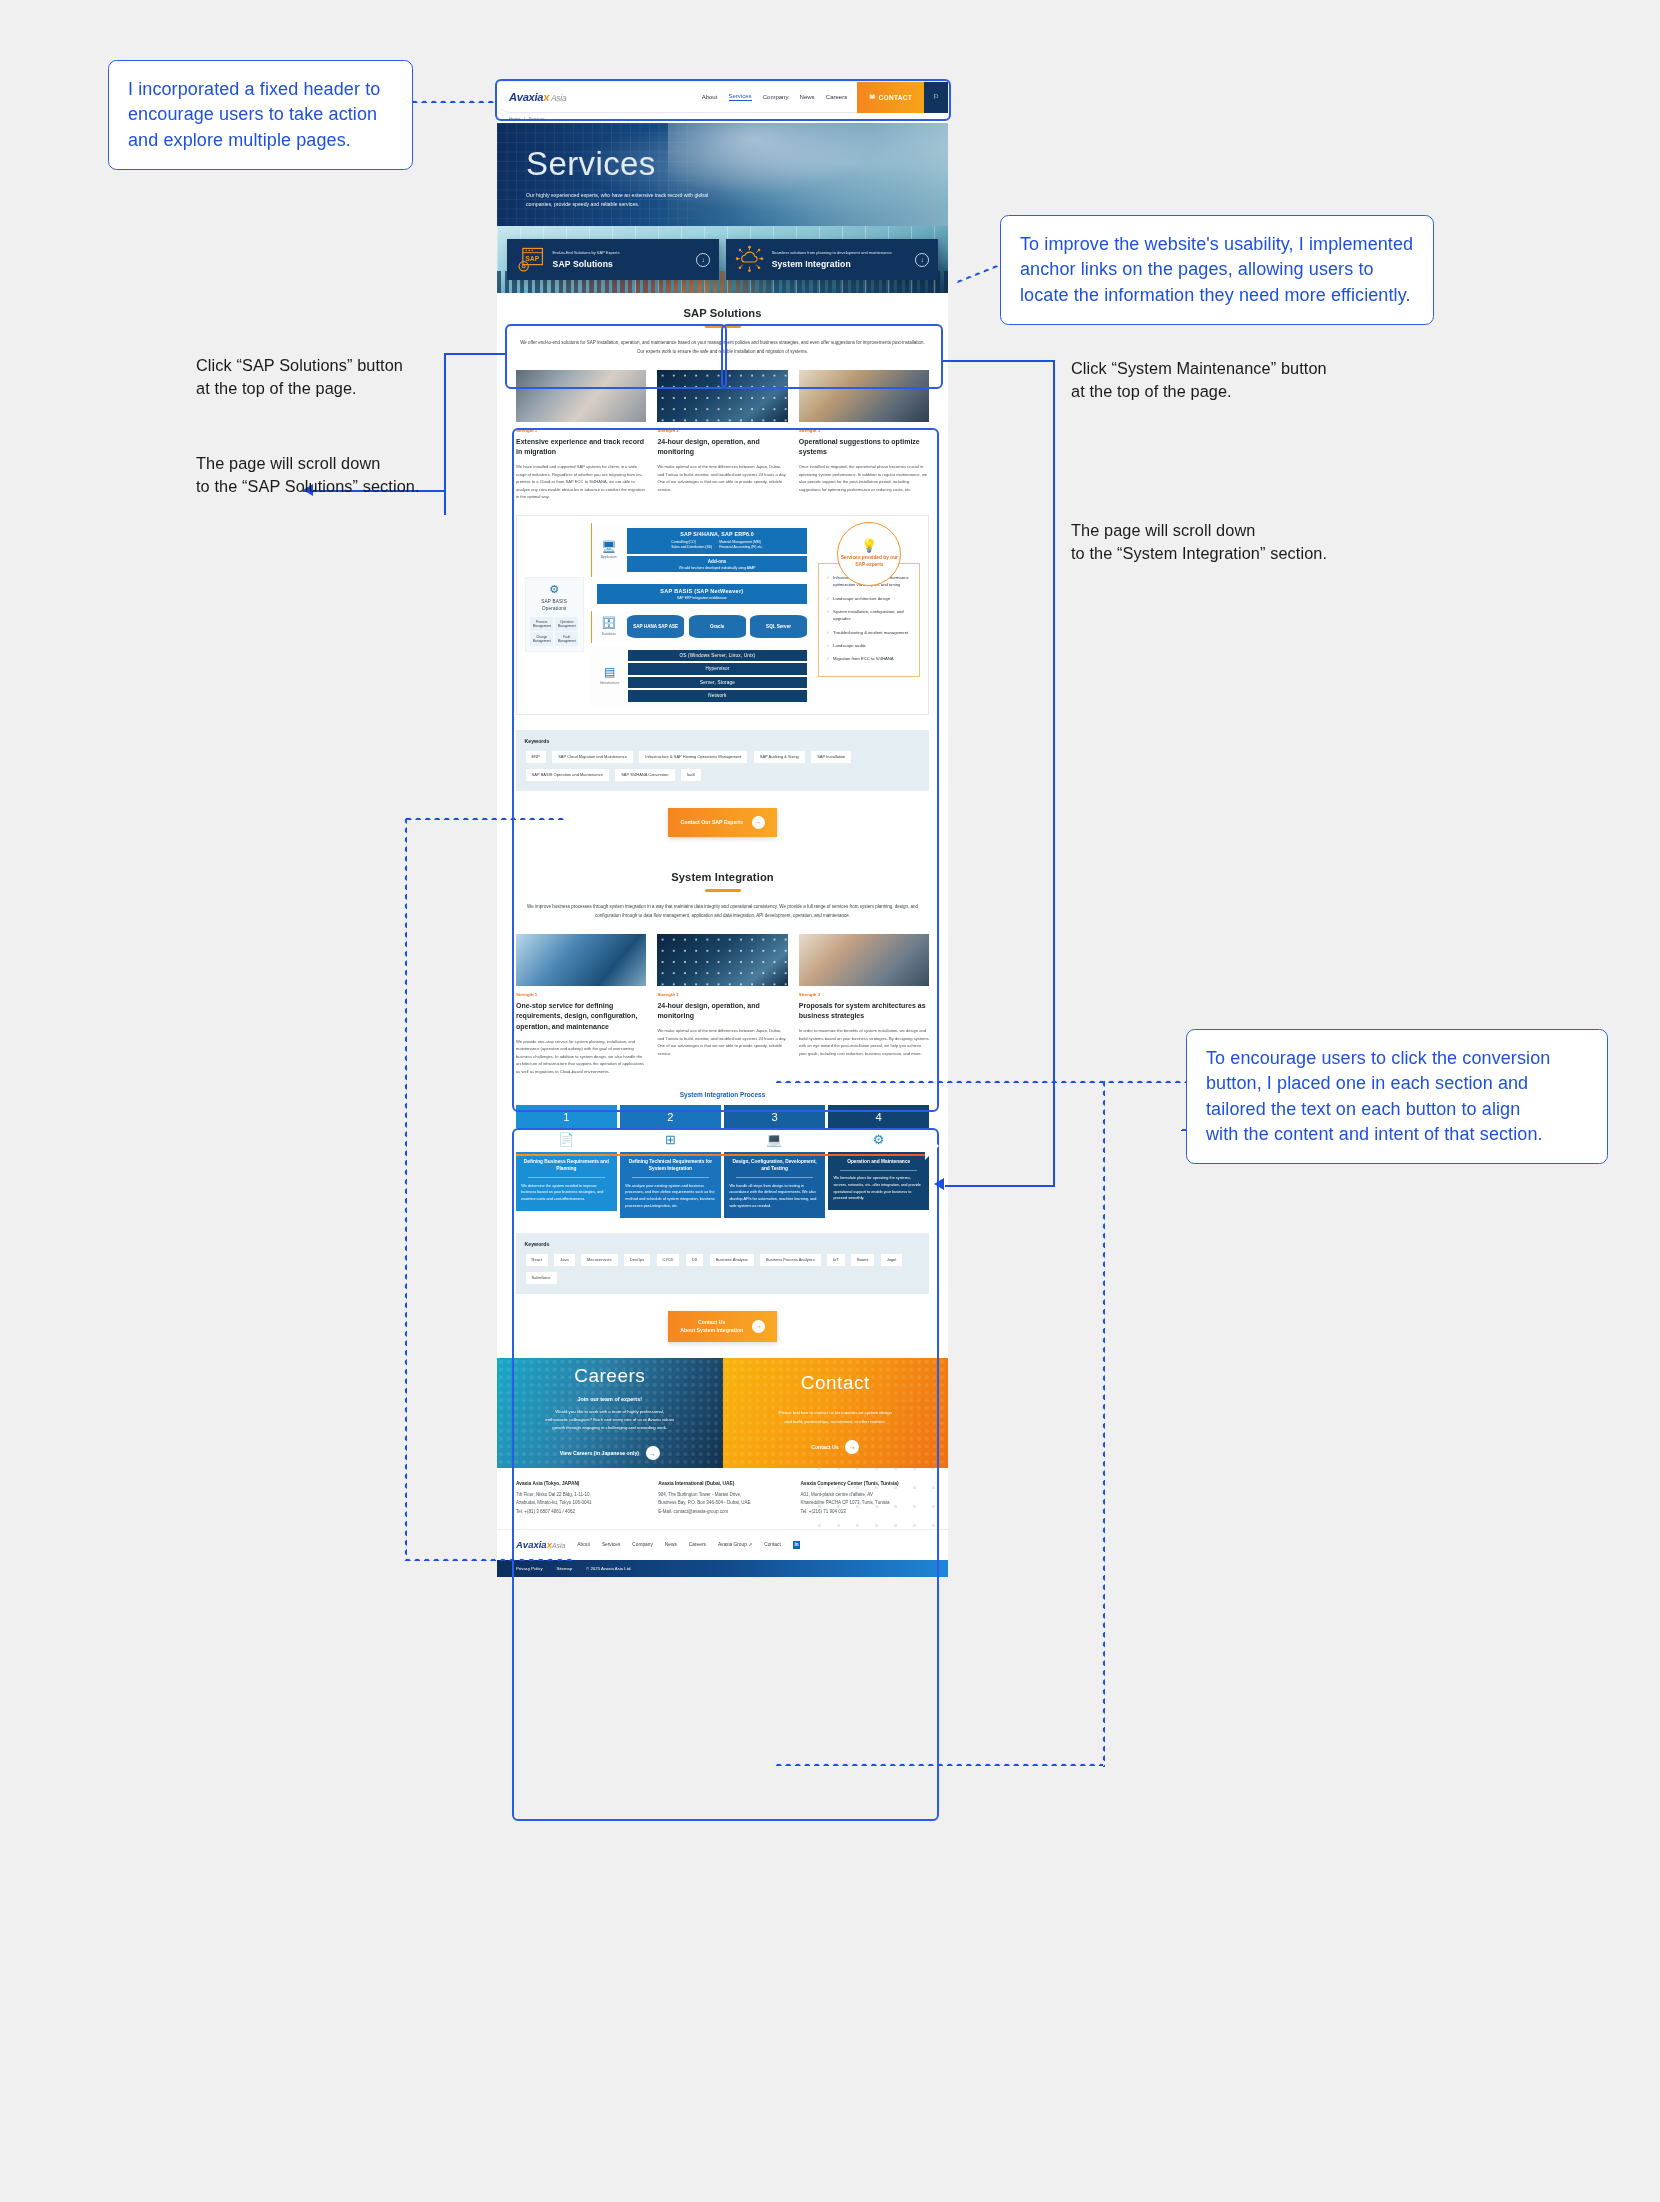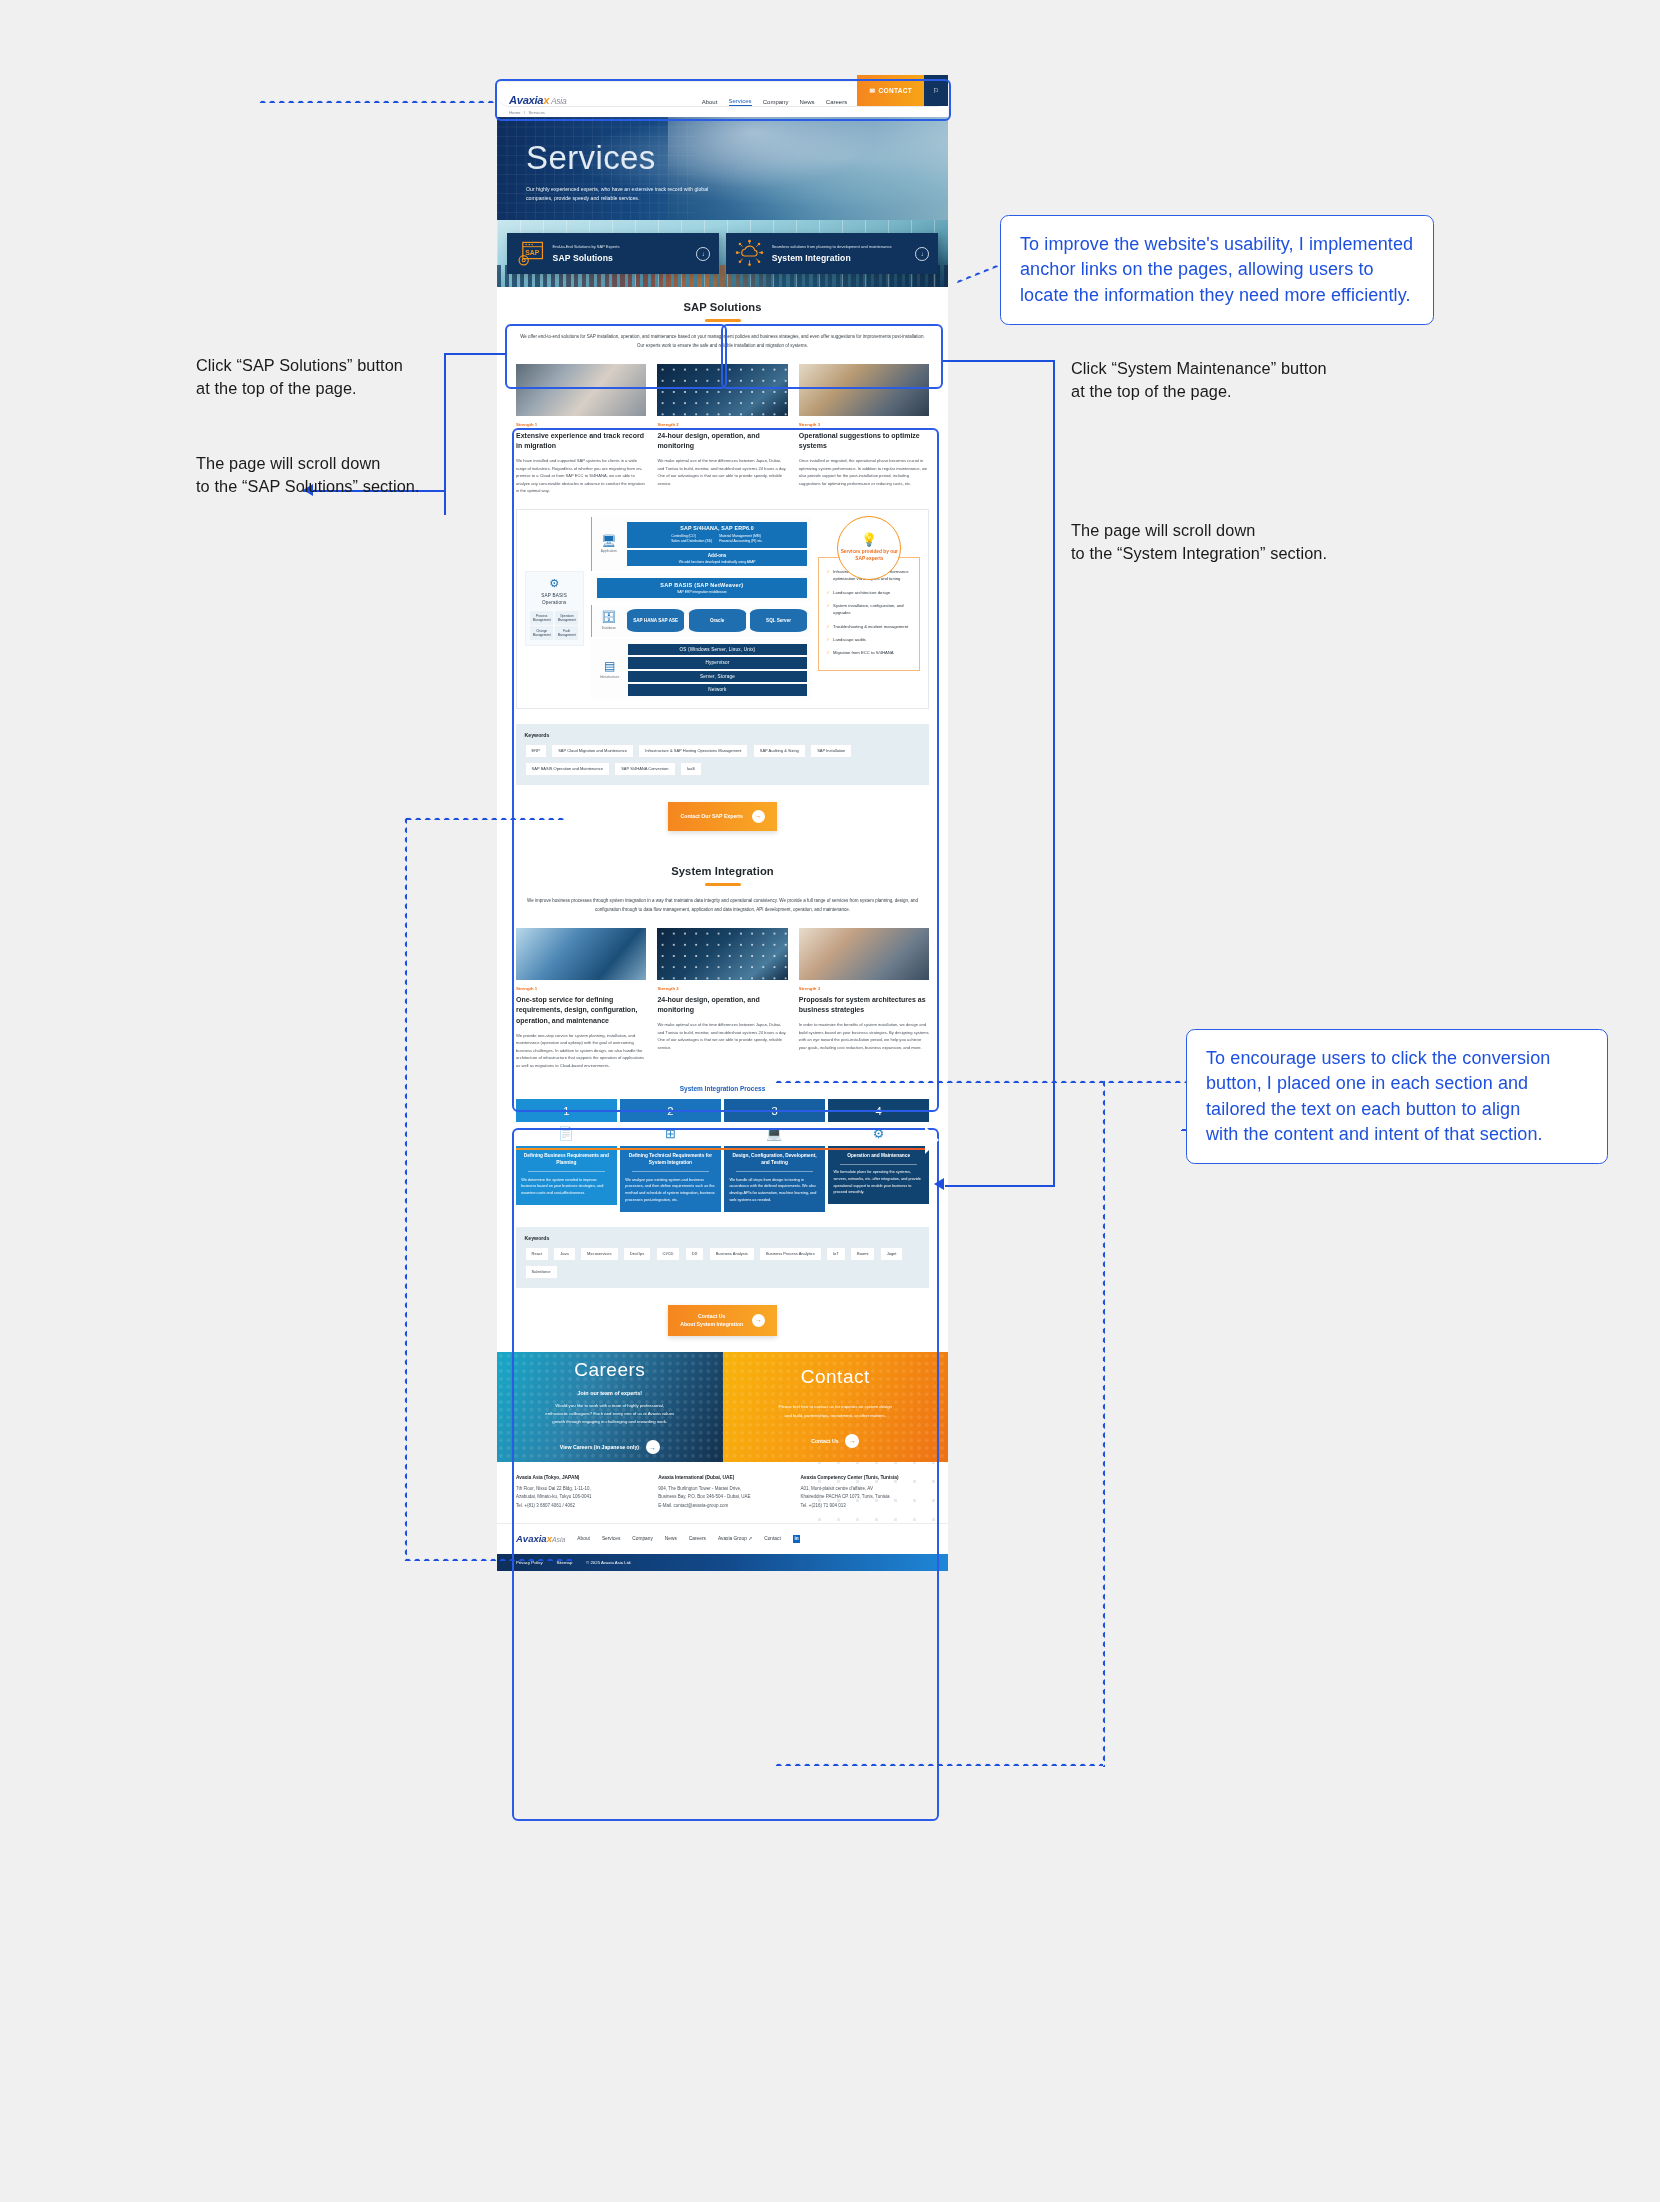--- a/index.html
+++ b/index.html
@@ -48,22 +48,22 @@
   
   #mock {
     position: absolute;
     left: 497px; top: 82px;
     width: 451px;
     background: #fff;
   }
 
   
   .site-header {
-    height: 25px; background: #fff;
-    display: flex; align-items: flex-end;
+    height: 31px; background: #fff;
+    display: flex; align-items: center;
     border-bottom: 0.9px solid #e8e8e8;
     position: relative;
     border-radius: 13px;
   }
   .logo { margin-left: 12px; font-size: 11.2px; font-weight: bold; font-style: italic; color: #1b3a8f; letter-spacing: -0.3px; }
   .logo .x { color: #f7941d; font-style: italic; }
   .logo .asia { color: #8a8f98; font-weight: normal; font-style: italic; font-size: 8.6px; margin-left: 1.7px; }
   .nav { margin-left: auto; display: flex; align-items: center; gap: 11.2px; font-size: 6px; color: #32373d; }
   .nav span { white-space: nowrap; }
   .nav .active { color: #1b5fbf; border-bottom: 0.9px solid #1b5fbf; padding-bottom: 0.9px; }
@@ -712,20 +712,23 @@
 
   <div class="dotline" style="left:404px; top:816px; width:163px;"></div>
   <div class="dotline-v" style="left:403px; top:816px; height:745px;"></div>
   <div class="dotline" style="left:403px; top:1557px; width:169px;"></div>
 
   <div class="dotline" style="left:774px; top:1079px; width:413px;"></div>
   <div class="dotline-v" style="left:1101px; top:1079px; height:688px;"></div>
   <div class="dotline" style="left:774px; top:1762px; width:329px;"></div>
   <div class="dotline" style="left:1179px; top:1127px; width:8.6px;"></div>
 
+  <div class="callout" style="left:108px; top:60px; width:305px;">I incorporated a fixed header to
+encourage users to take action
+and explore multiple pages.</div>
 
   <div class="callout" style="left:1000px; top:215px; width:434px;">To improve the website's usability, I implemented
 anchor links on the pages, allowing users to
 locate the information they need more efficiently.</div>
 
 
   <div class="callout" style="left:1186px; top:1029px; width:422px;">To encourage users to click the conversion
 button, I placed one in each section and
 tailored the text on each button to align
 with the content and intent of that section.</div>

